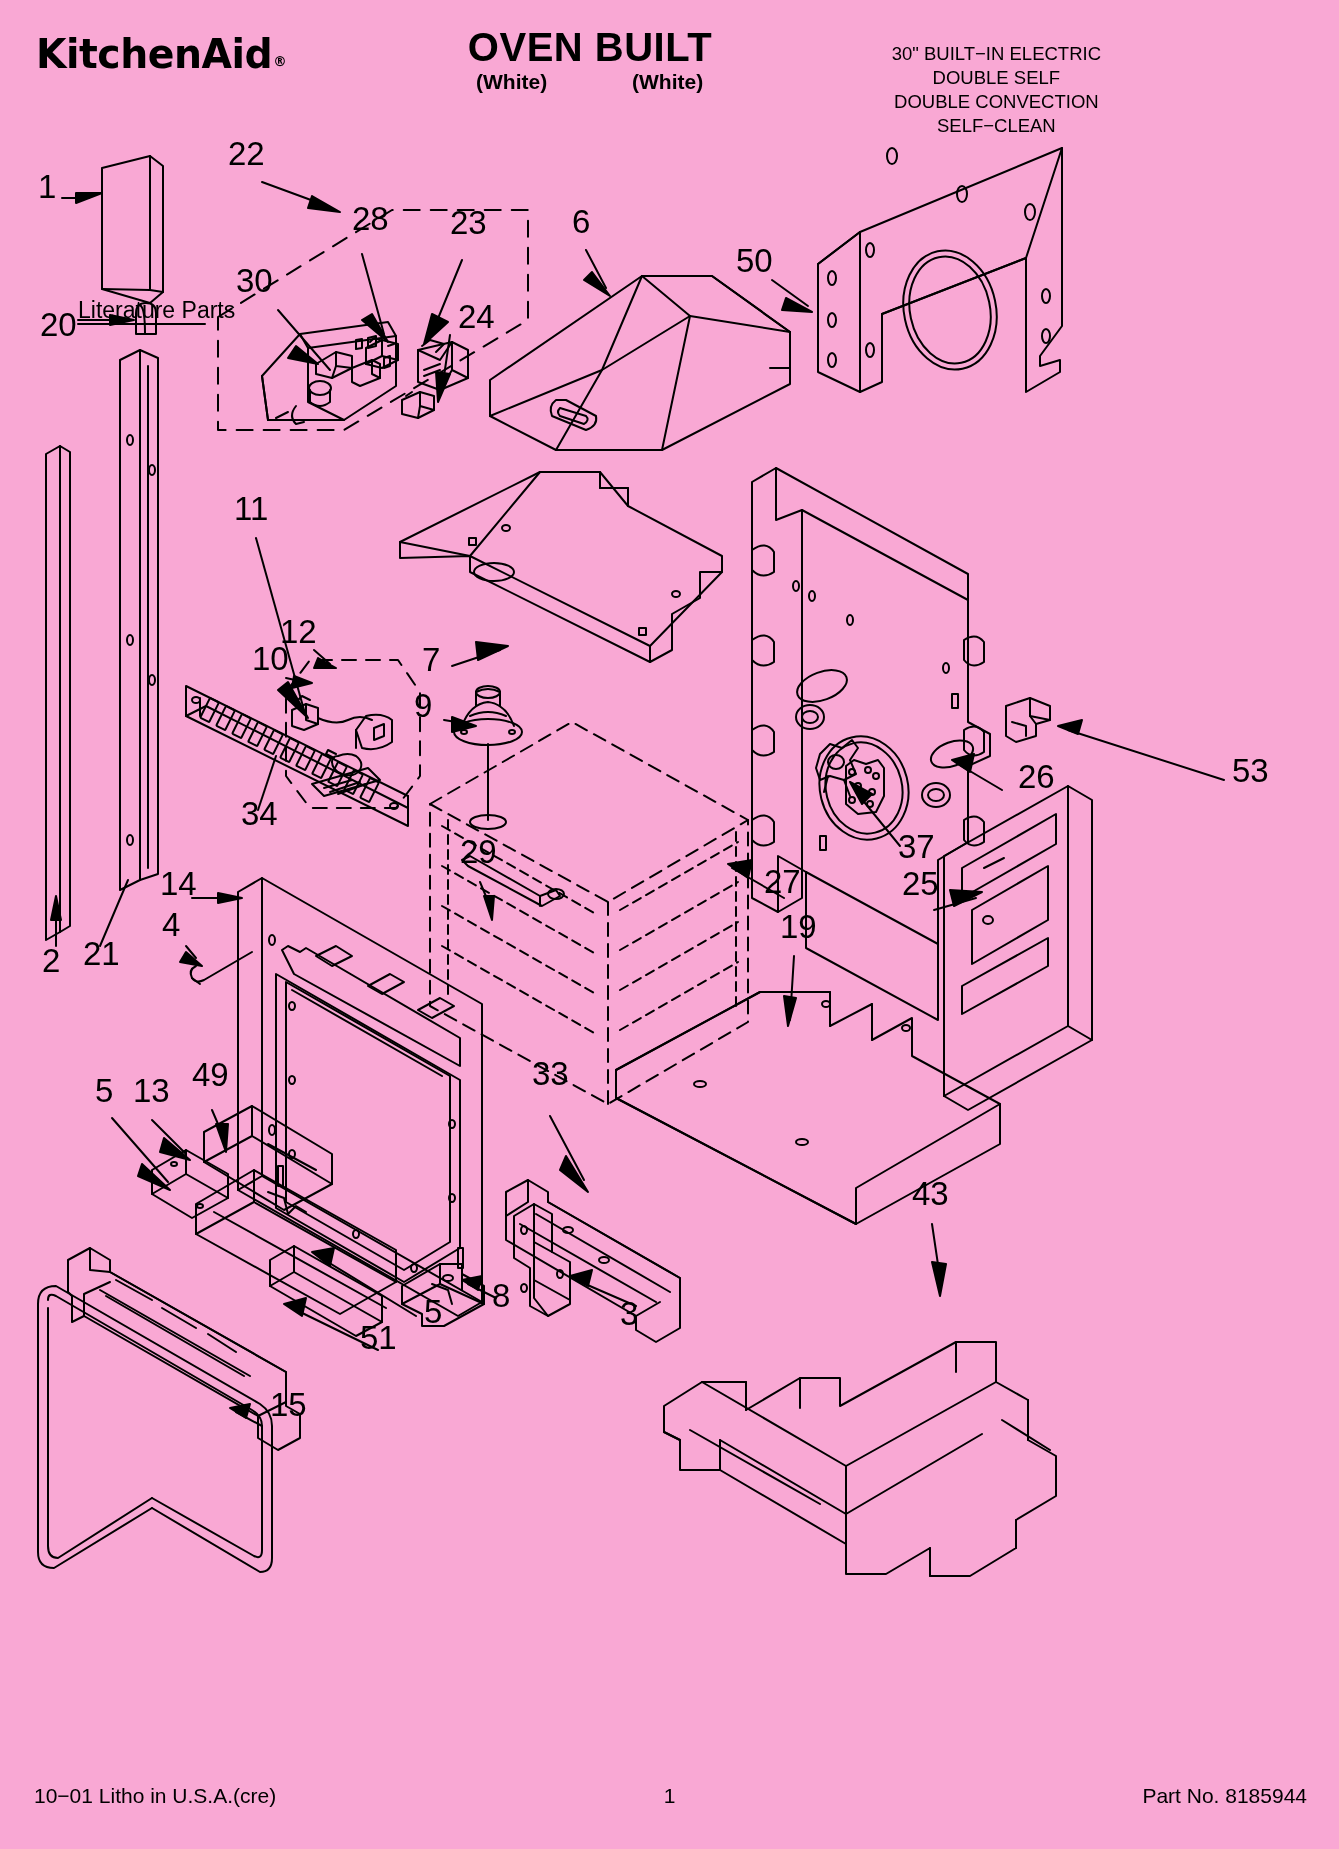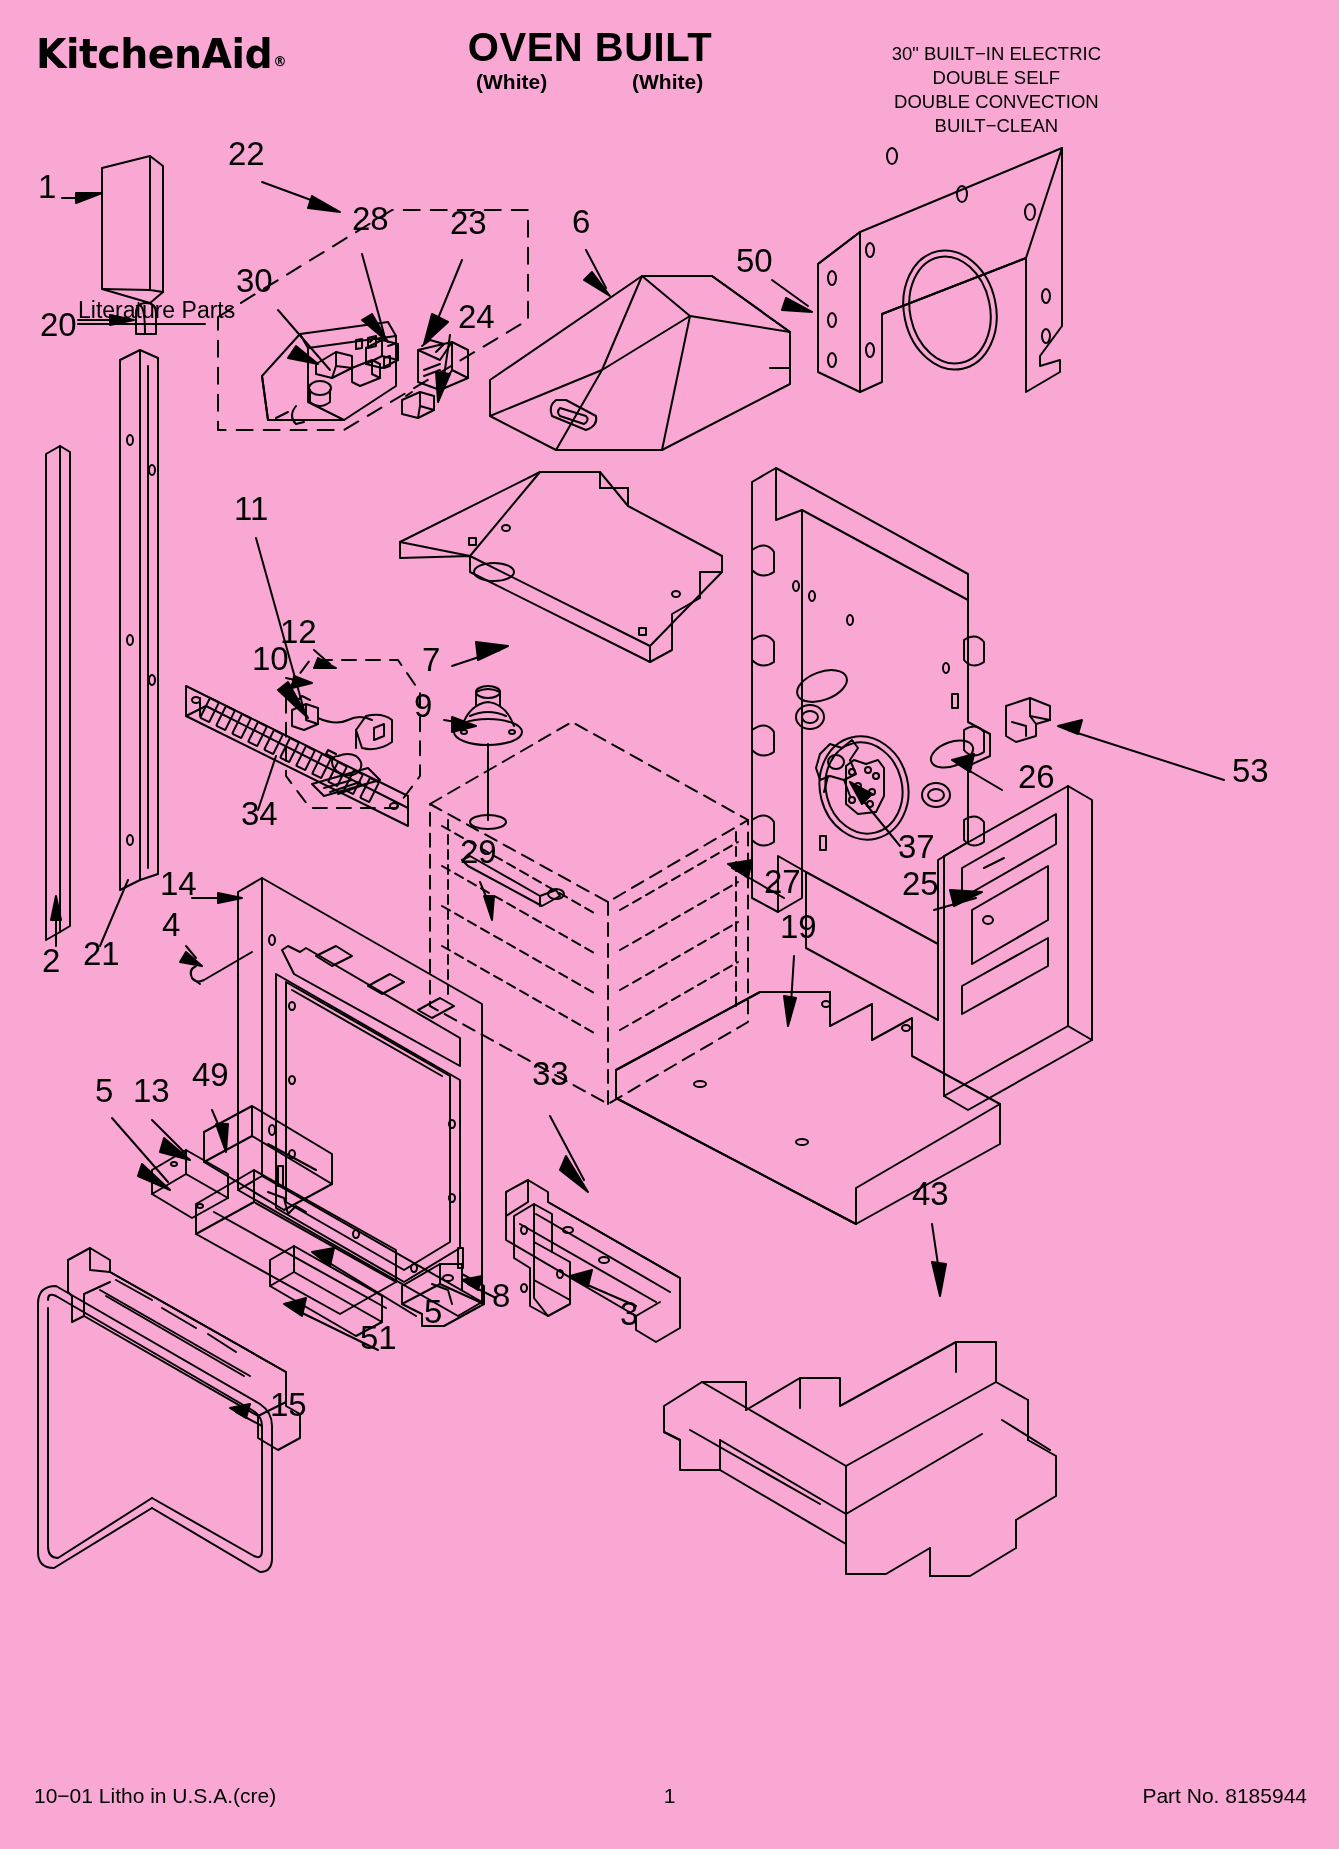--- a/index.html
+++ b/index.html
@@ -142,21 +142,21 @@
       <div id="finish-line">
         <span id="finish-black">(White)</span>
         <span id="finish-white">(White)</span>
       </div>
     </div>
 
     <div id="spec-block">
       <div>30" BUILT−IN ELECTRIC</div>
       <div>DOUBLE SELF</div>
       <div>DOUBLE CONVECTION</div>
-      <div>BUILT−CLEAN</div>
+      <div>SELF−CLEAN</div>
     </div>
   </div>
 
   <div id="diagram">
     <svg width="1339" height="1650" viewBox="0 0 1339 1650" xmlns="http://www.w3.org/2000/svg">
       <g fill="none" stroke="#000" stroke-width="2" stroke-linejoin="round" stroke-linecap="round">
 
         <g>
           <path d="M102 48 L150 36 L163 46 L163 172 L150 183 L102 169 Z"></path>
           <path d="M150 36 L150 170 L102 169"></path>

